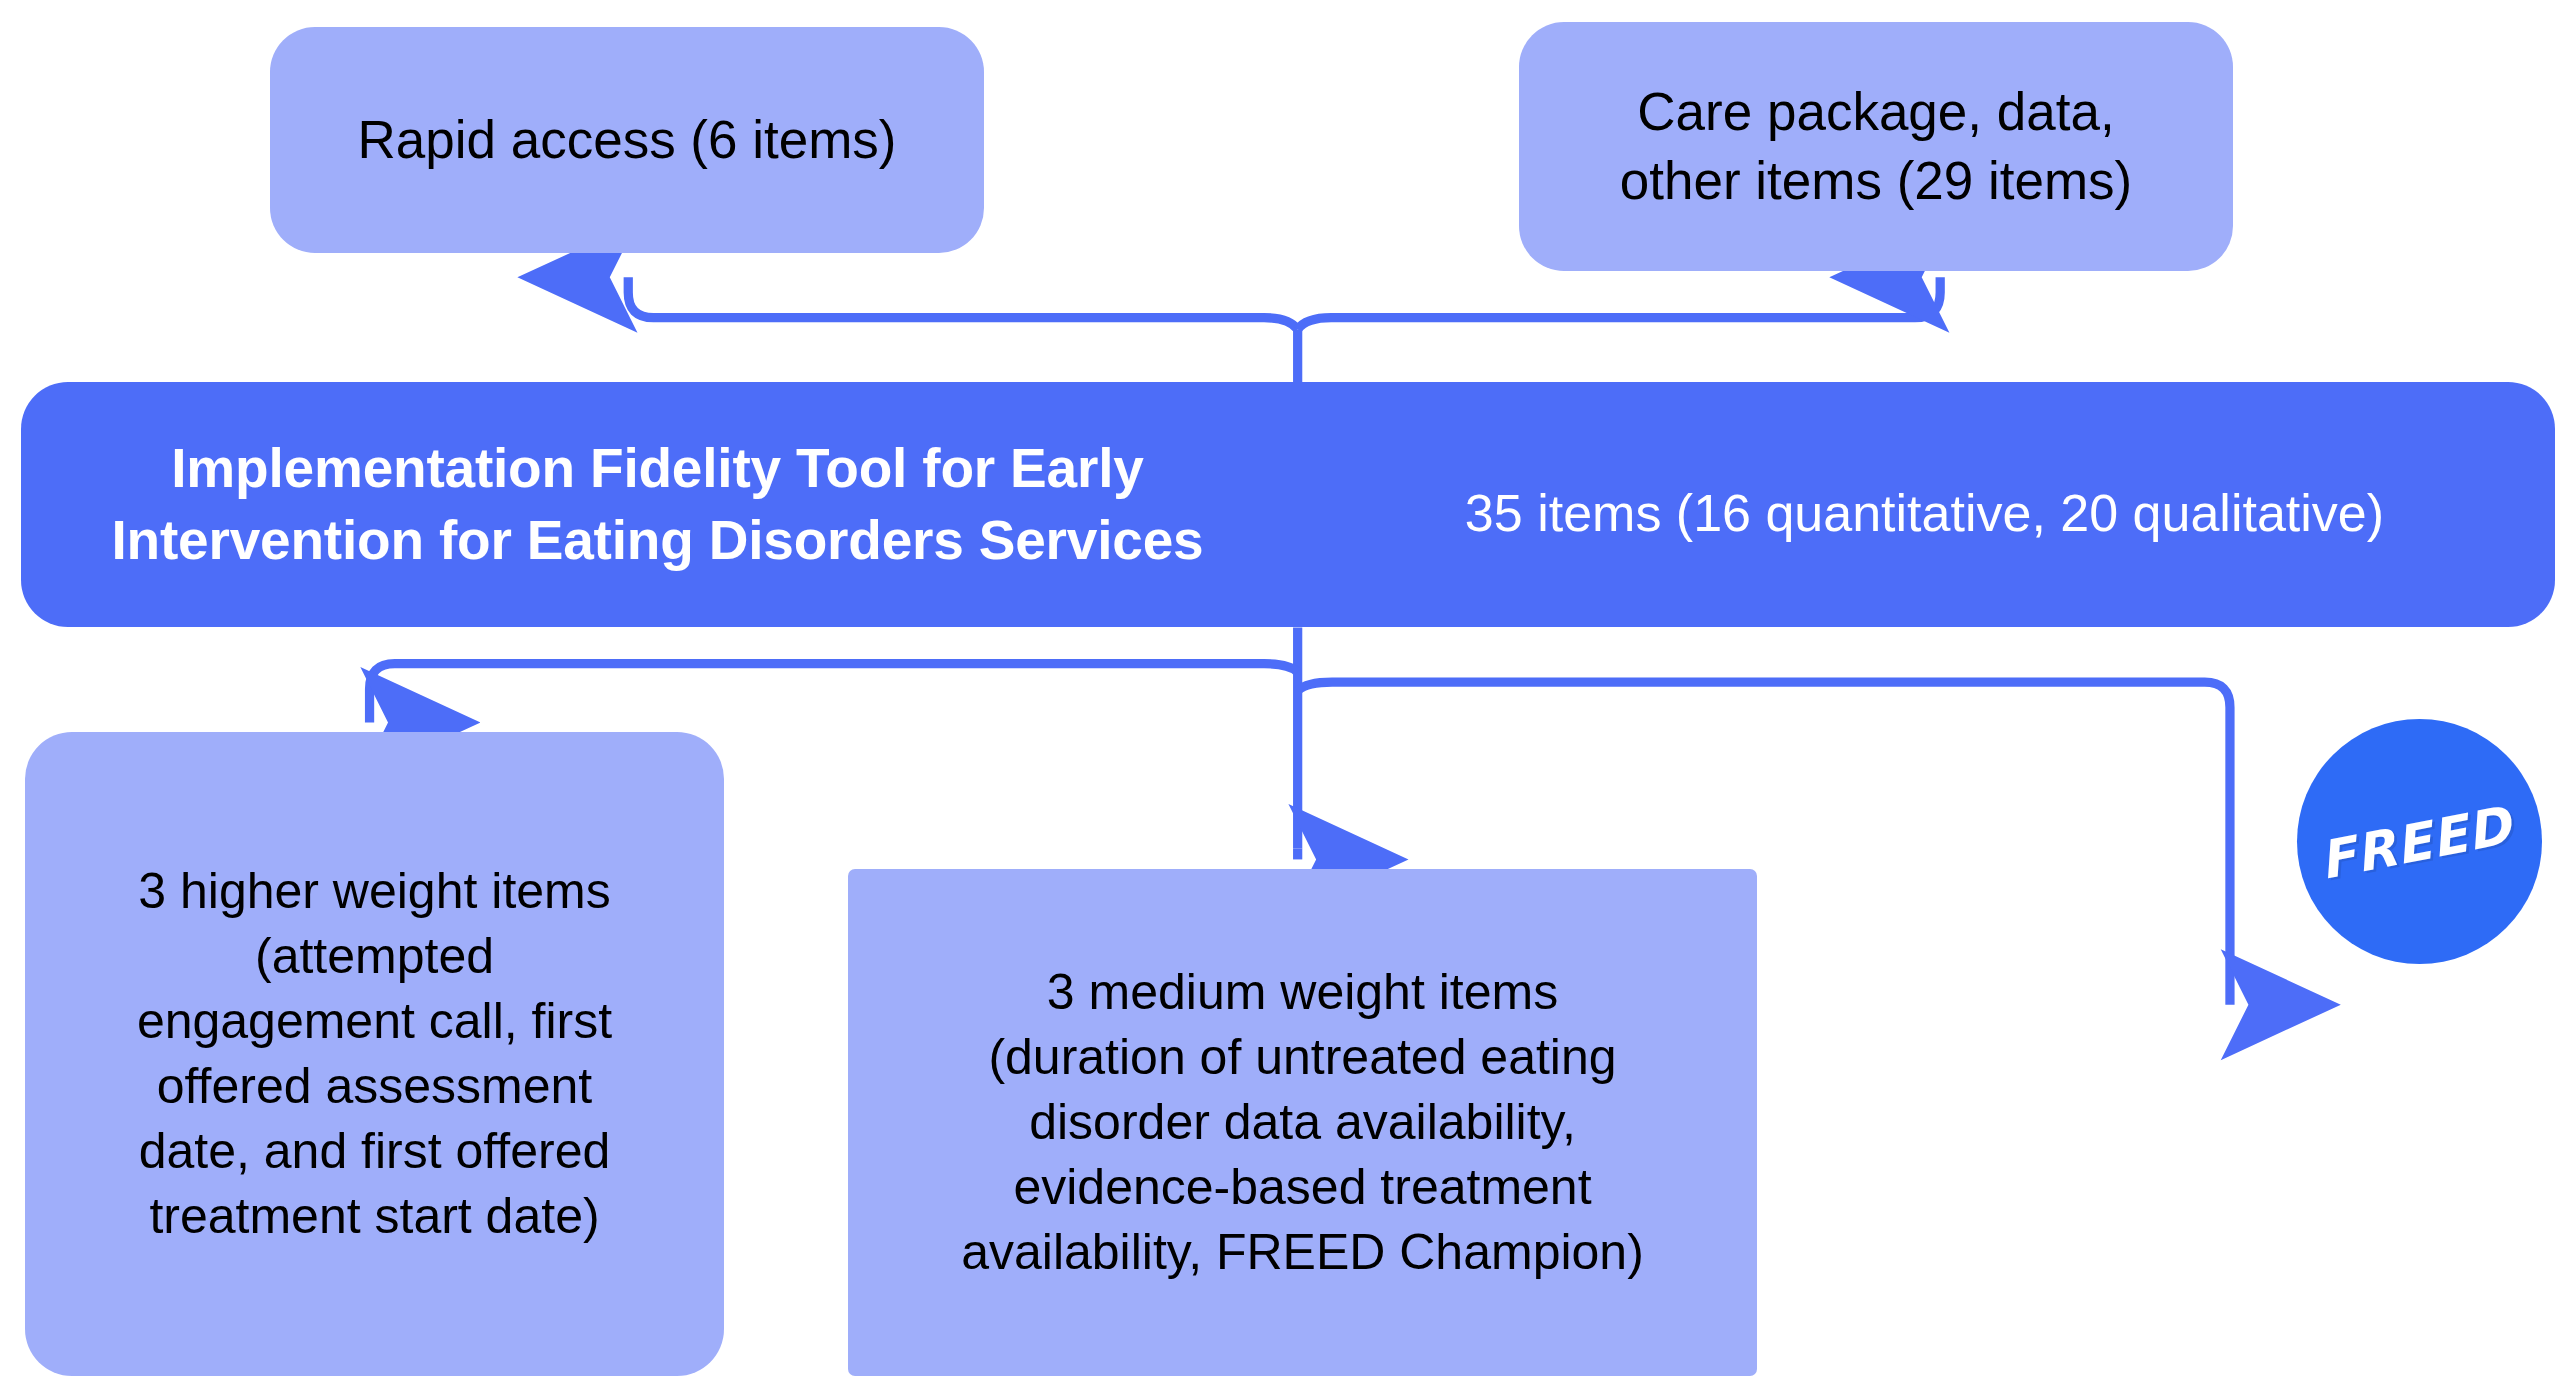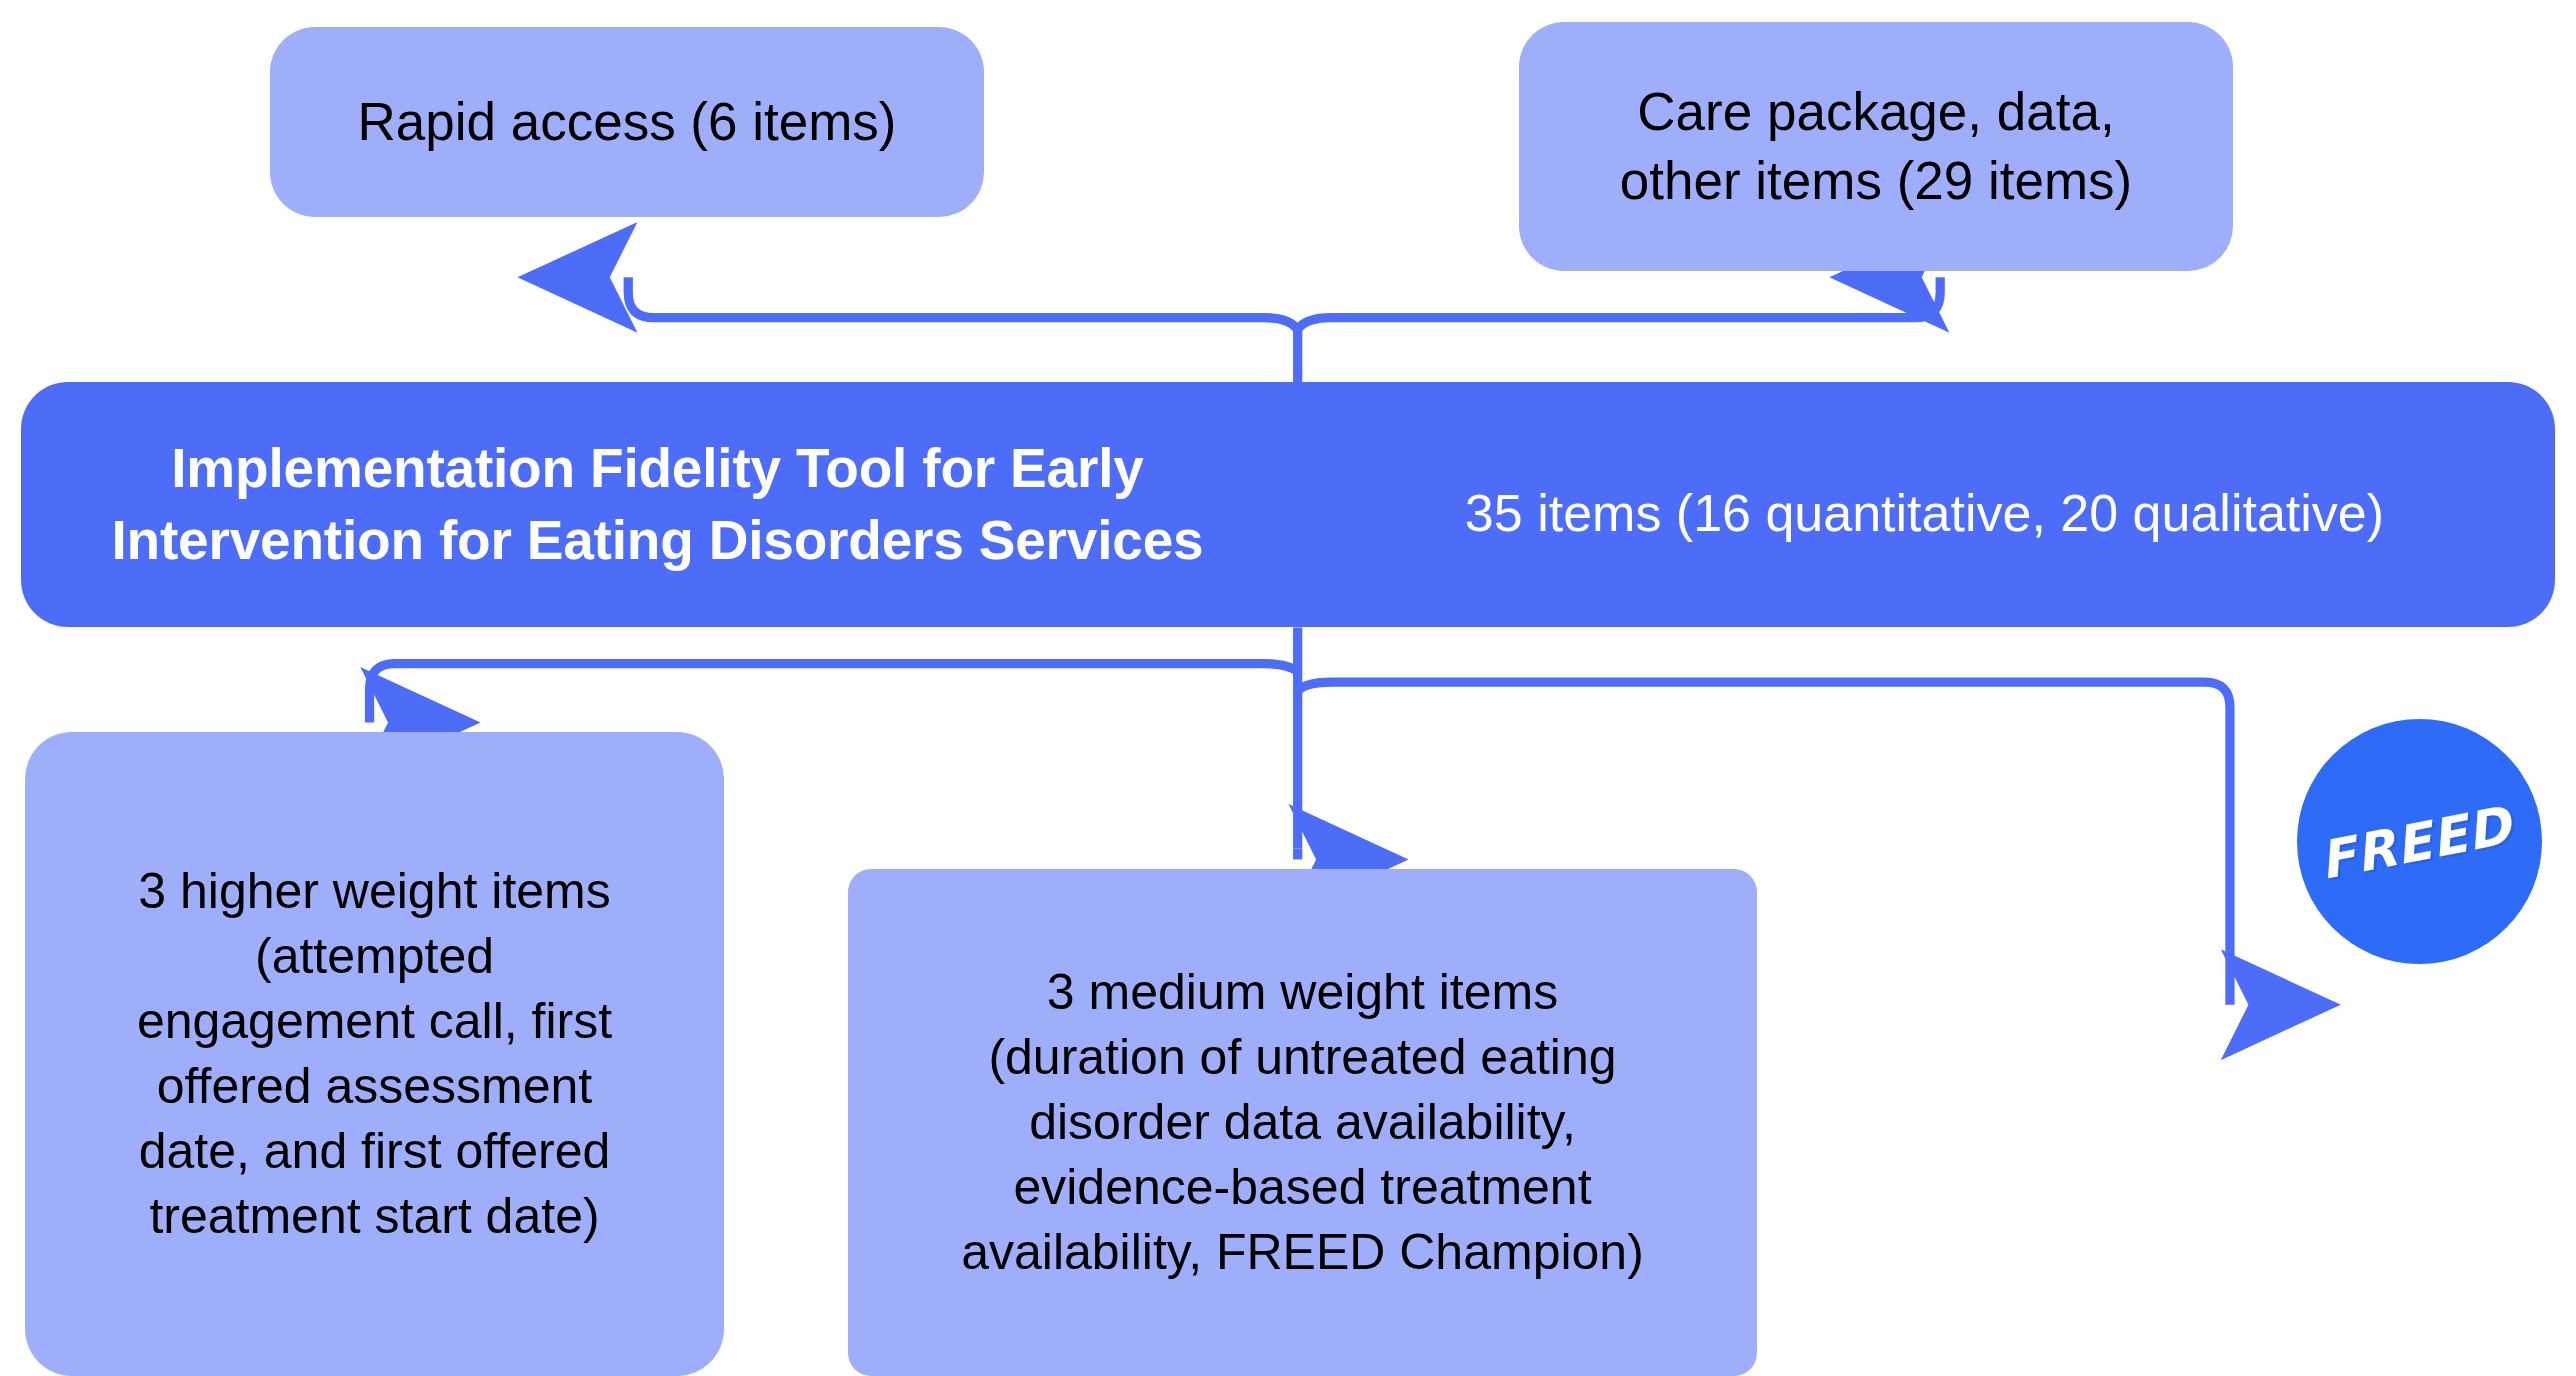--- a/index.html
+++ b/index.html
@@ -39,21 +39,21 @@
   .node .txt {
     width: 100%;
     padding: 0 15px;
     box-sizing: border-box;
     white-space: pre-line;
   }
 
   
   #node-rapid-access {
     left: 270px; top: 27px;
-    width: 714px; height: 190px;
+    width: 714px; height: 226px;
     background: #9FAEFA;
     border-radius: 45px;
     font-size: 53px;
   }
   #node-care-package {
     left: 1519px; top: 22px;
     width: 714px; height: 249px;
     background: #9FAEFA;
     border-radius: 45px;
     font-size: 53px;
@@ -89,21 +89,21 @@
     left: 25px; top: 732px;
     width: 699px; height: 644px;
     background: #9FAEFA;
     border-radius: 47px;
     font-size: 50px;
   }
   #node-medium-weight {
     left: 848px; top: 869px;
     width: 909px; height: 507px;
     background: #9FAEFA;
-    border-radius: 23px;
+    border-radius: 7px;
     font-size: 50px;
   }
   #node-equal-weight {
     left: 1871px; top: 1015px;
     width: 690px; height: 362px;
     background: #9FAEFA;
     border-radius: 47px;
     font-size: 50px;
   }
 

